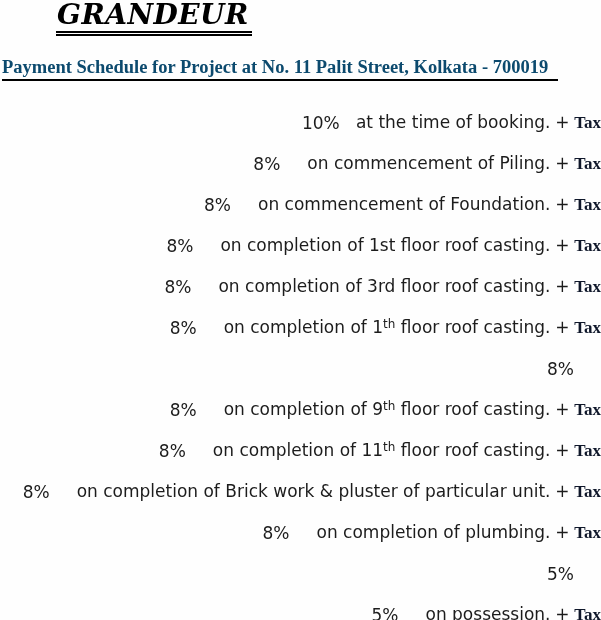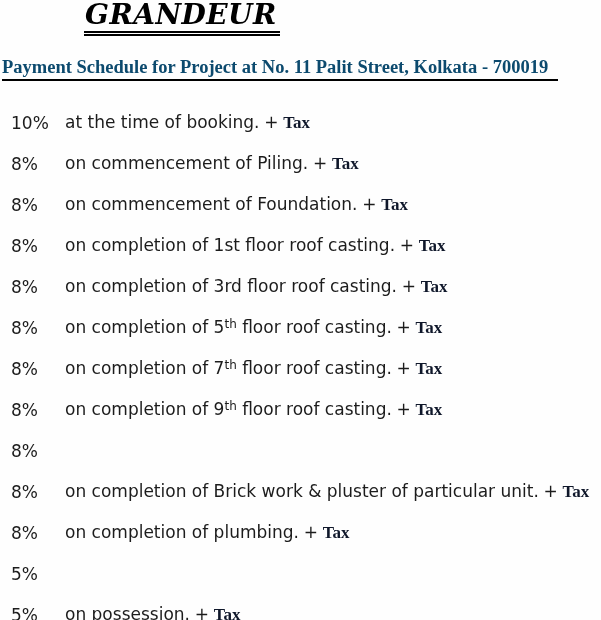--- a/index.html
+++ b/index.html
@@ -4,21 +4,21 @@
 <style>
   * { box-sizing: border-box; }
   html, body {
     width: 601px; height: 620px;
     margin: 0; padding: 0;
     overflow: hidden;
     background: #fefefe;
     color: #1c1c1c;
     font-family: "DejaVu Sans", sans-serif;
   }
-  .title-wrap { padding: 1px 0 0 84px; }
+  .title-wrap { padding: 1px 0 0 56px; }
   .doc-title {
     display: inline-block;
     font-family: "DejaVu Serif", "Liberation Serif", serif;
     font-style: italic;
     font-weight: bold;
     font-size: 28px;
     line-height: 1;
     color: #000;
     letter-spacing: 0.5px;
     border-bottom: 5px double #000;
@@ -35,20 +35,21 @@
     border-bottom: 2px solid #000;
     padding: 0 10px 1px 0;
   }
   .rows { margin-top: 21px; }
   .row {
     height: 41px;
     display: flex;
     align-items: center;
     padding-left: 11px;
     font-size: 17px;
+    justify-content: flex-end;
   }
   .pct { flex: 0 0 54px; width: 54px; }
   .desc { white-space: nowrap; }
   .sup {
     font-size: 12px;
     position: relative;
     top: -5.5px;
   }
   .plus { margin-left: 0.28em; }
   .tax {
@@ -91,35 +92,35 @@
     <span class="desc"><span>on completion of 1st floor roof casting.</span><span class="sup"></span><span></span><span class="plus">+</span><span class="tax">Tax</span></span>
   </div>
 
   <div class="row">
     <span class="pct">8%</span>
     <span class="desc"><span>on completion of 3rd floor roof casting.</span><span class="sup"></span><span></span><span class="plus">+</span><span class="tax">Tax</span></span>
   </div>
 
   <div class="row">
     <span class="pct">8%</span>
-    <span class="desc"><span>on completion of 5</span><span class="sup">th</span><span> floor roof casting.</span><span class="plus">+</span><span class="tax">Tax</span></span>
+    <span class="desc"><span>on completion of 1</span><span class="sup">th</span><span> floor roof casting.</span><span class="plus">+</span><span class="tax">Tax</span></span>
   </div>
 
   <div class="row">
     <span class="pct">8%</span>
-    <span class="desc"><span>on completion of 7</span><span class="sup">th</span><span> floor roof casting.</span><span class="plus">+</span><span class="tax">Tax</span></span>
   </div>
 
   <div class="row">
     <span class="pct">8%</span>
     <span class="desc"><span>on completion of 9</span><span class="sup">th</span><span> floor roof casting.</span><span class="plus">+</span><span class="tax">Tax</span></span>
   </div>
 
   <div class="row">
     <span class="pct">8%</span>
+    <span class="desc"><span>on completion of 11</span><span class="sup">th</span><span> floor roof casting.</span><span class="plus">+</span><span class="tax">Tax</span></span>
   </div>
 
   <div class="row">
     <span class="pct">8%</span>
     <span class="desc"><span>on completion of Brick work &amp; pluster of particular unit.</span><span class="sup"></span><span></span><span class="plus">+</span><span class="tax">Tax</span></span>
   </div>
 
   <div class="row">
     <span class="pct">8%</span>
     <span class="desc"><span>on completion of plumbing.</span><span class="sup"></span><span></span><span class="plus">+</span><span class="tax">Tax</span></span>

